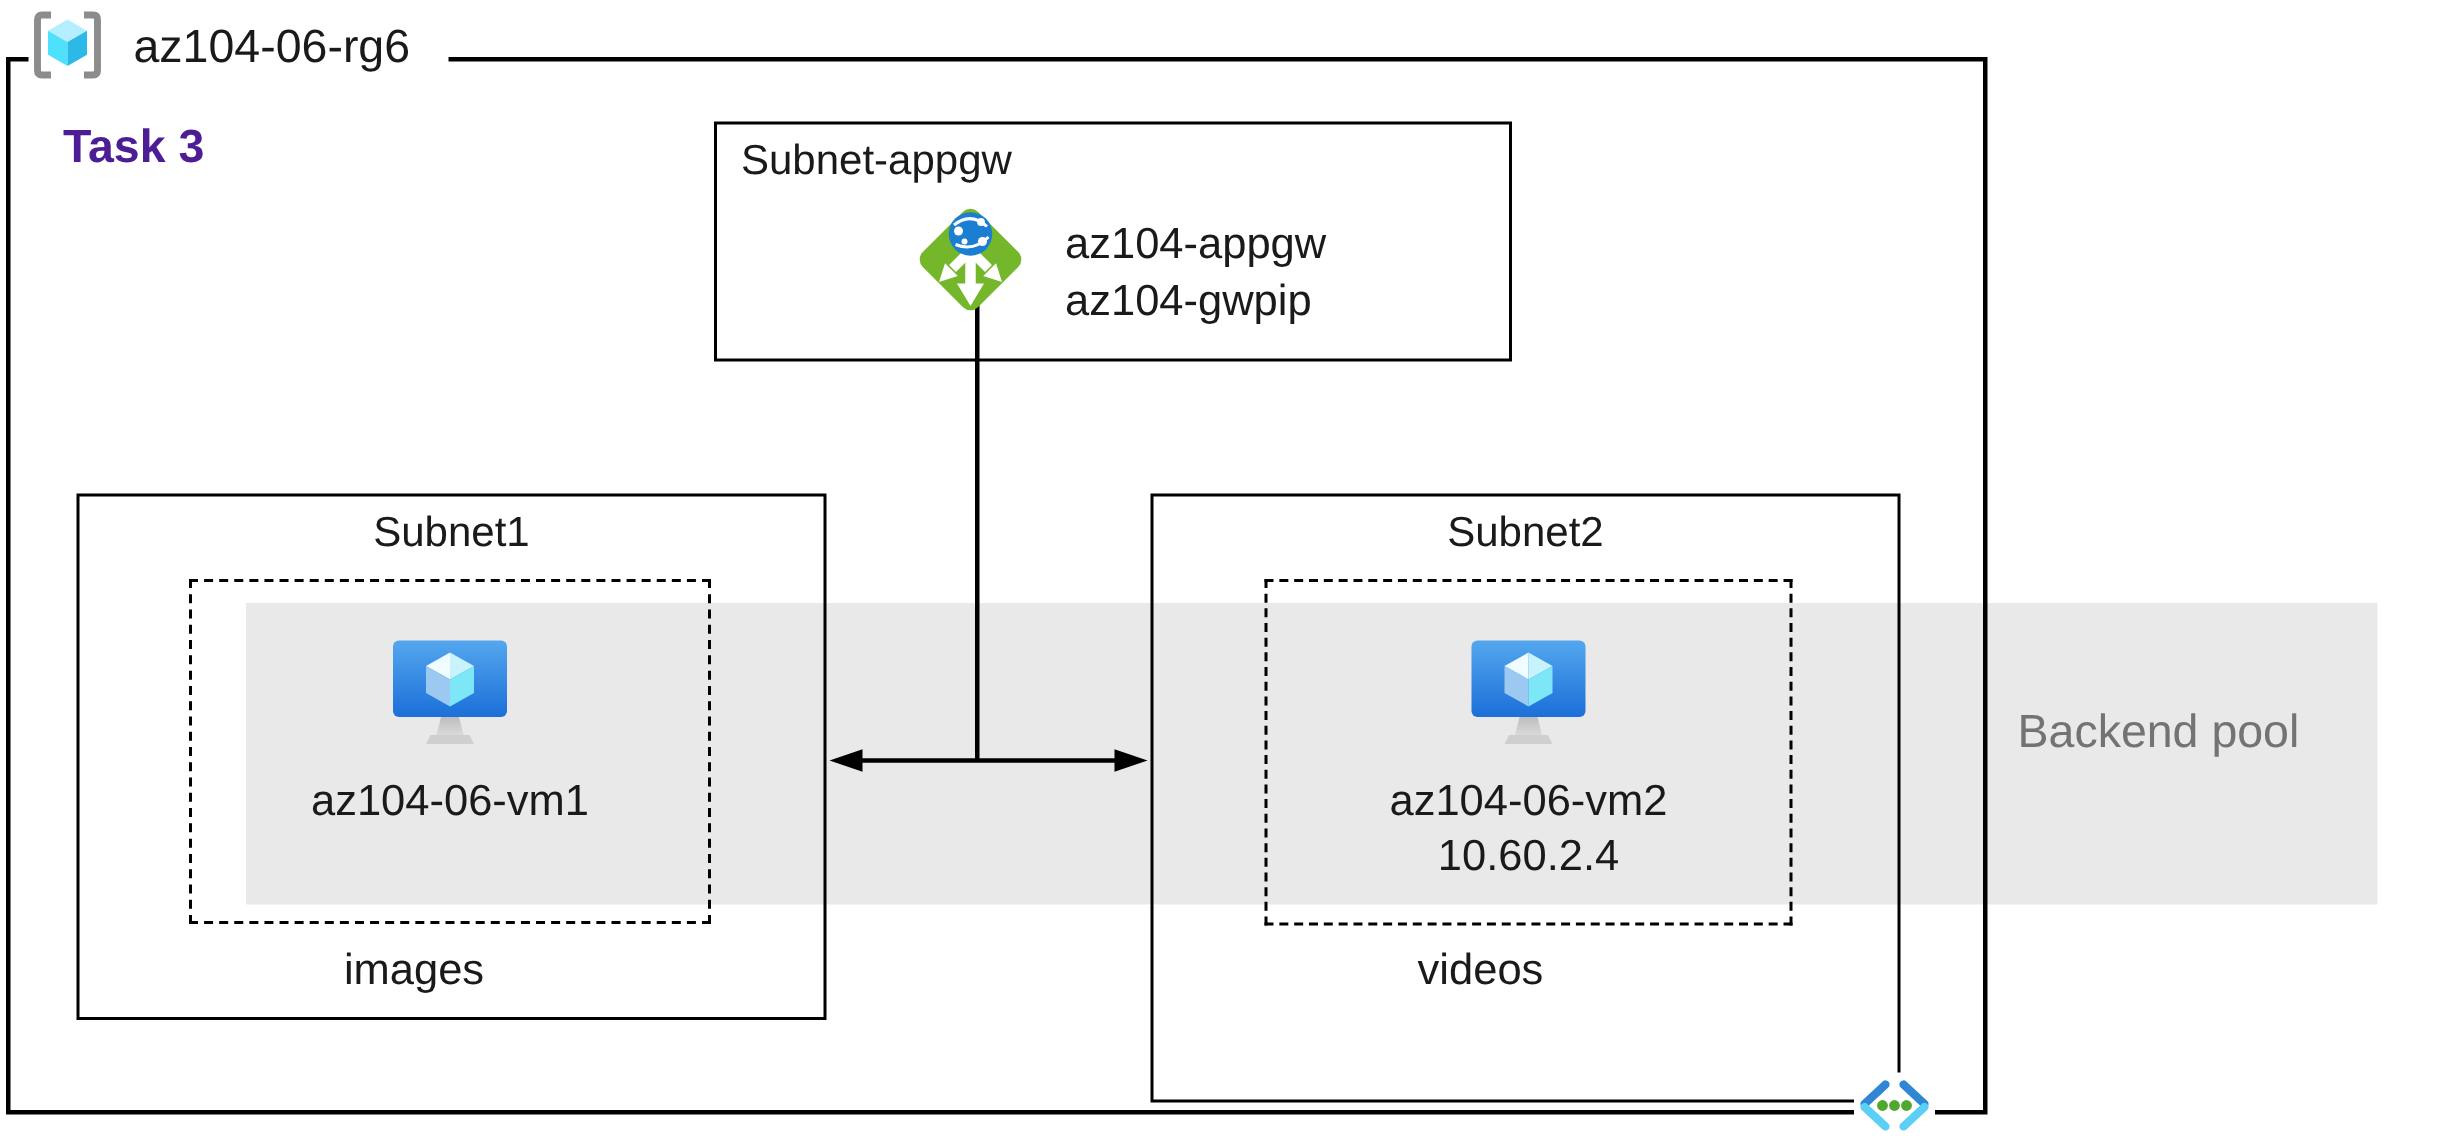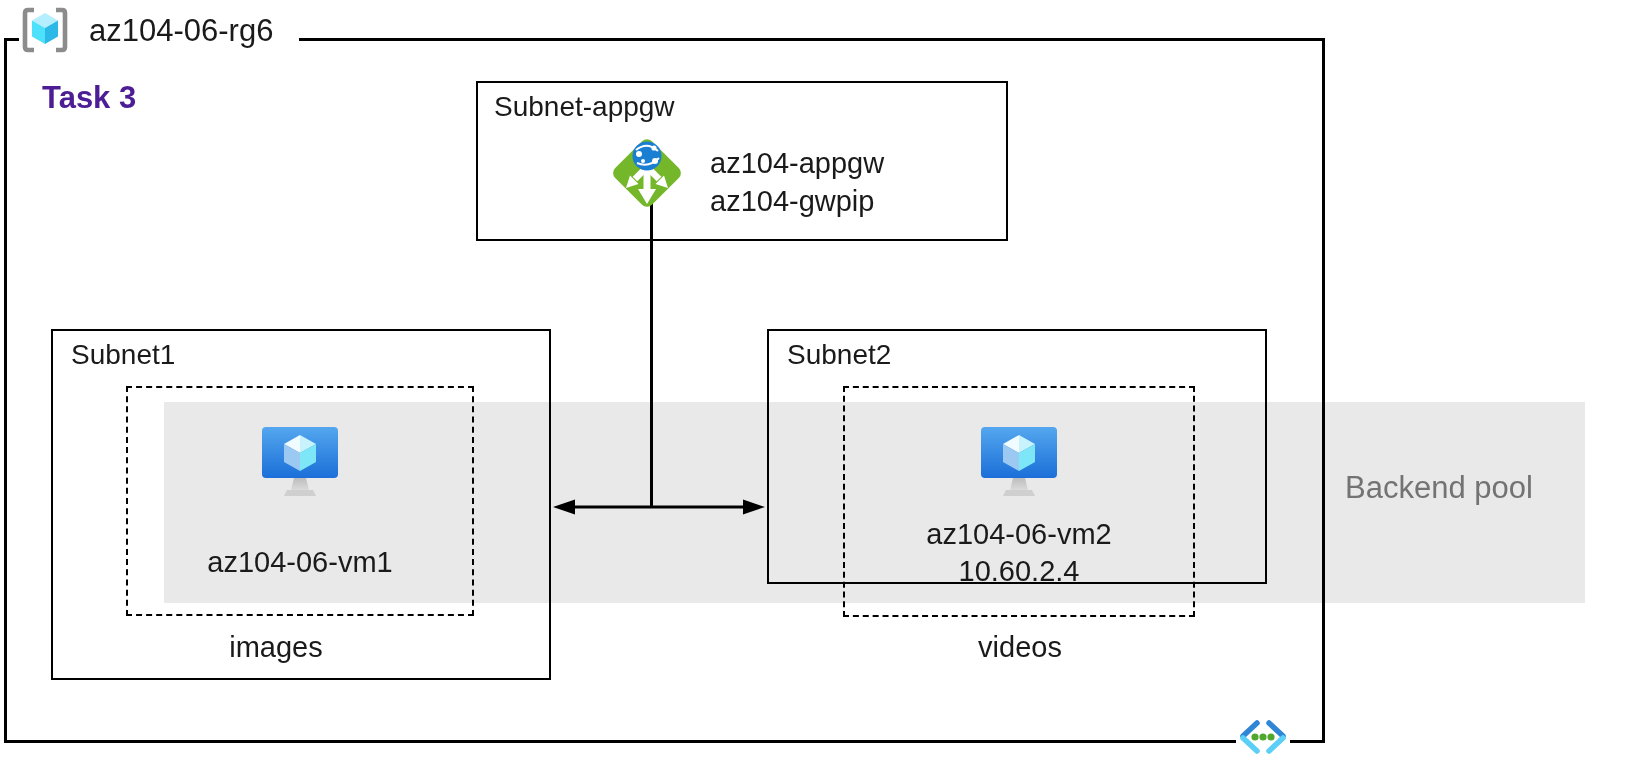--- a/index.html
+++ b/index.html
@@ -17,35 +17,35 @@
   .rg-icon{left:21px;top:7px;z-index:3;}
   .rg-title{left:89px;top:13px;font-size:31px;line-height:36px;white-space:nowrap;z-index:3;}
   .task{left:42px;top:81px;font-size:31px;line-height:34px;font-weight:bold;color:#4c1d95;z-index:3;}
   
   .box{border:2.5px solid #000;box-sizing:border-box;background:transparent;z-index:1;}
   .appgw-box{left:476px;top:81px;width:532px;height:160px;}
   .appgw-title{position:absolute;left:16px;top:7px;font-size:28px;line-height:34px;white-space:nowrap;}
   .appgw-icon{left:609px;top:133px;z-index:3;}
   .appgw-labels{left:710px;top:144px;font-size:29px;line-height:38px;z-index:3;white-space:nowrap;}
   .subnet1-box{left:51px;top:329px;width:500px;height:351px;}
-  .subnet2-box{left:767px;top:329px;width:500px;height:255px;}
-  .subnet-title{position:absolute;left:0;top:7px;width:100%;text-align:left;font-size:28px;line-height:34px;padding-left:18px;}
+  .subnet2-box{left:767px;top:329px;width:500px;height:406px;}
+  .subnet-title{position:absolute;left:0;top:7px;width:100%;text-align:center;font-size:28px;line-height:34px;}
   .dashed{border:2.5px dashed #000;box-sizing:border-box;background:transparent;z-index:1;}
   .dashed1{left:126px;top:386px;width:348px;height:230px;}
   .dashed2{left:843px;top:386px;width:352px;height:231px;}
   .vm-icon{z-index:3;}
   .vm1-icon{left:260px;top:424px;}
   .vm2-icon{left:979px;top:424px;}
   .vm-label{font-size:29px;line-height:34px;text-align:center;z-index:3;}
-  .vm1-name{left:126px;top:517px;width:348px;margin-top:28px;}
+  .vm1-name{left:126px;top:517px;width:348px;}
   .vm1-ip{left:126px;top:554px;width:348px;}
   .cap1{left:101px;top:630px;width:350px;}
   .vm2-name{left:843px;top:517px;width:352px;}
   .vm2-ip{left:843px;top:554px;width:352px;}
-  .cap2{left:844px;top:630px;width:352px;}
+  .cap2{left:811px;top:630px;width:352px;}
   .caption{font-size:29px;line-height:34px;text-align:center;z-index:3;}
   
   .vline{left:650px;top:202px;width:3px;height:306px;background:#000;z-index:1;}
   .harrow{left:551px;top:493px;z-index:1;}
   
   .vnet{left:1236px;top:715px;width:54px;height:44px;background:#ffffff;z-index:3;}
 </style>
 </head>
 <body>
 

